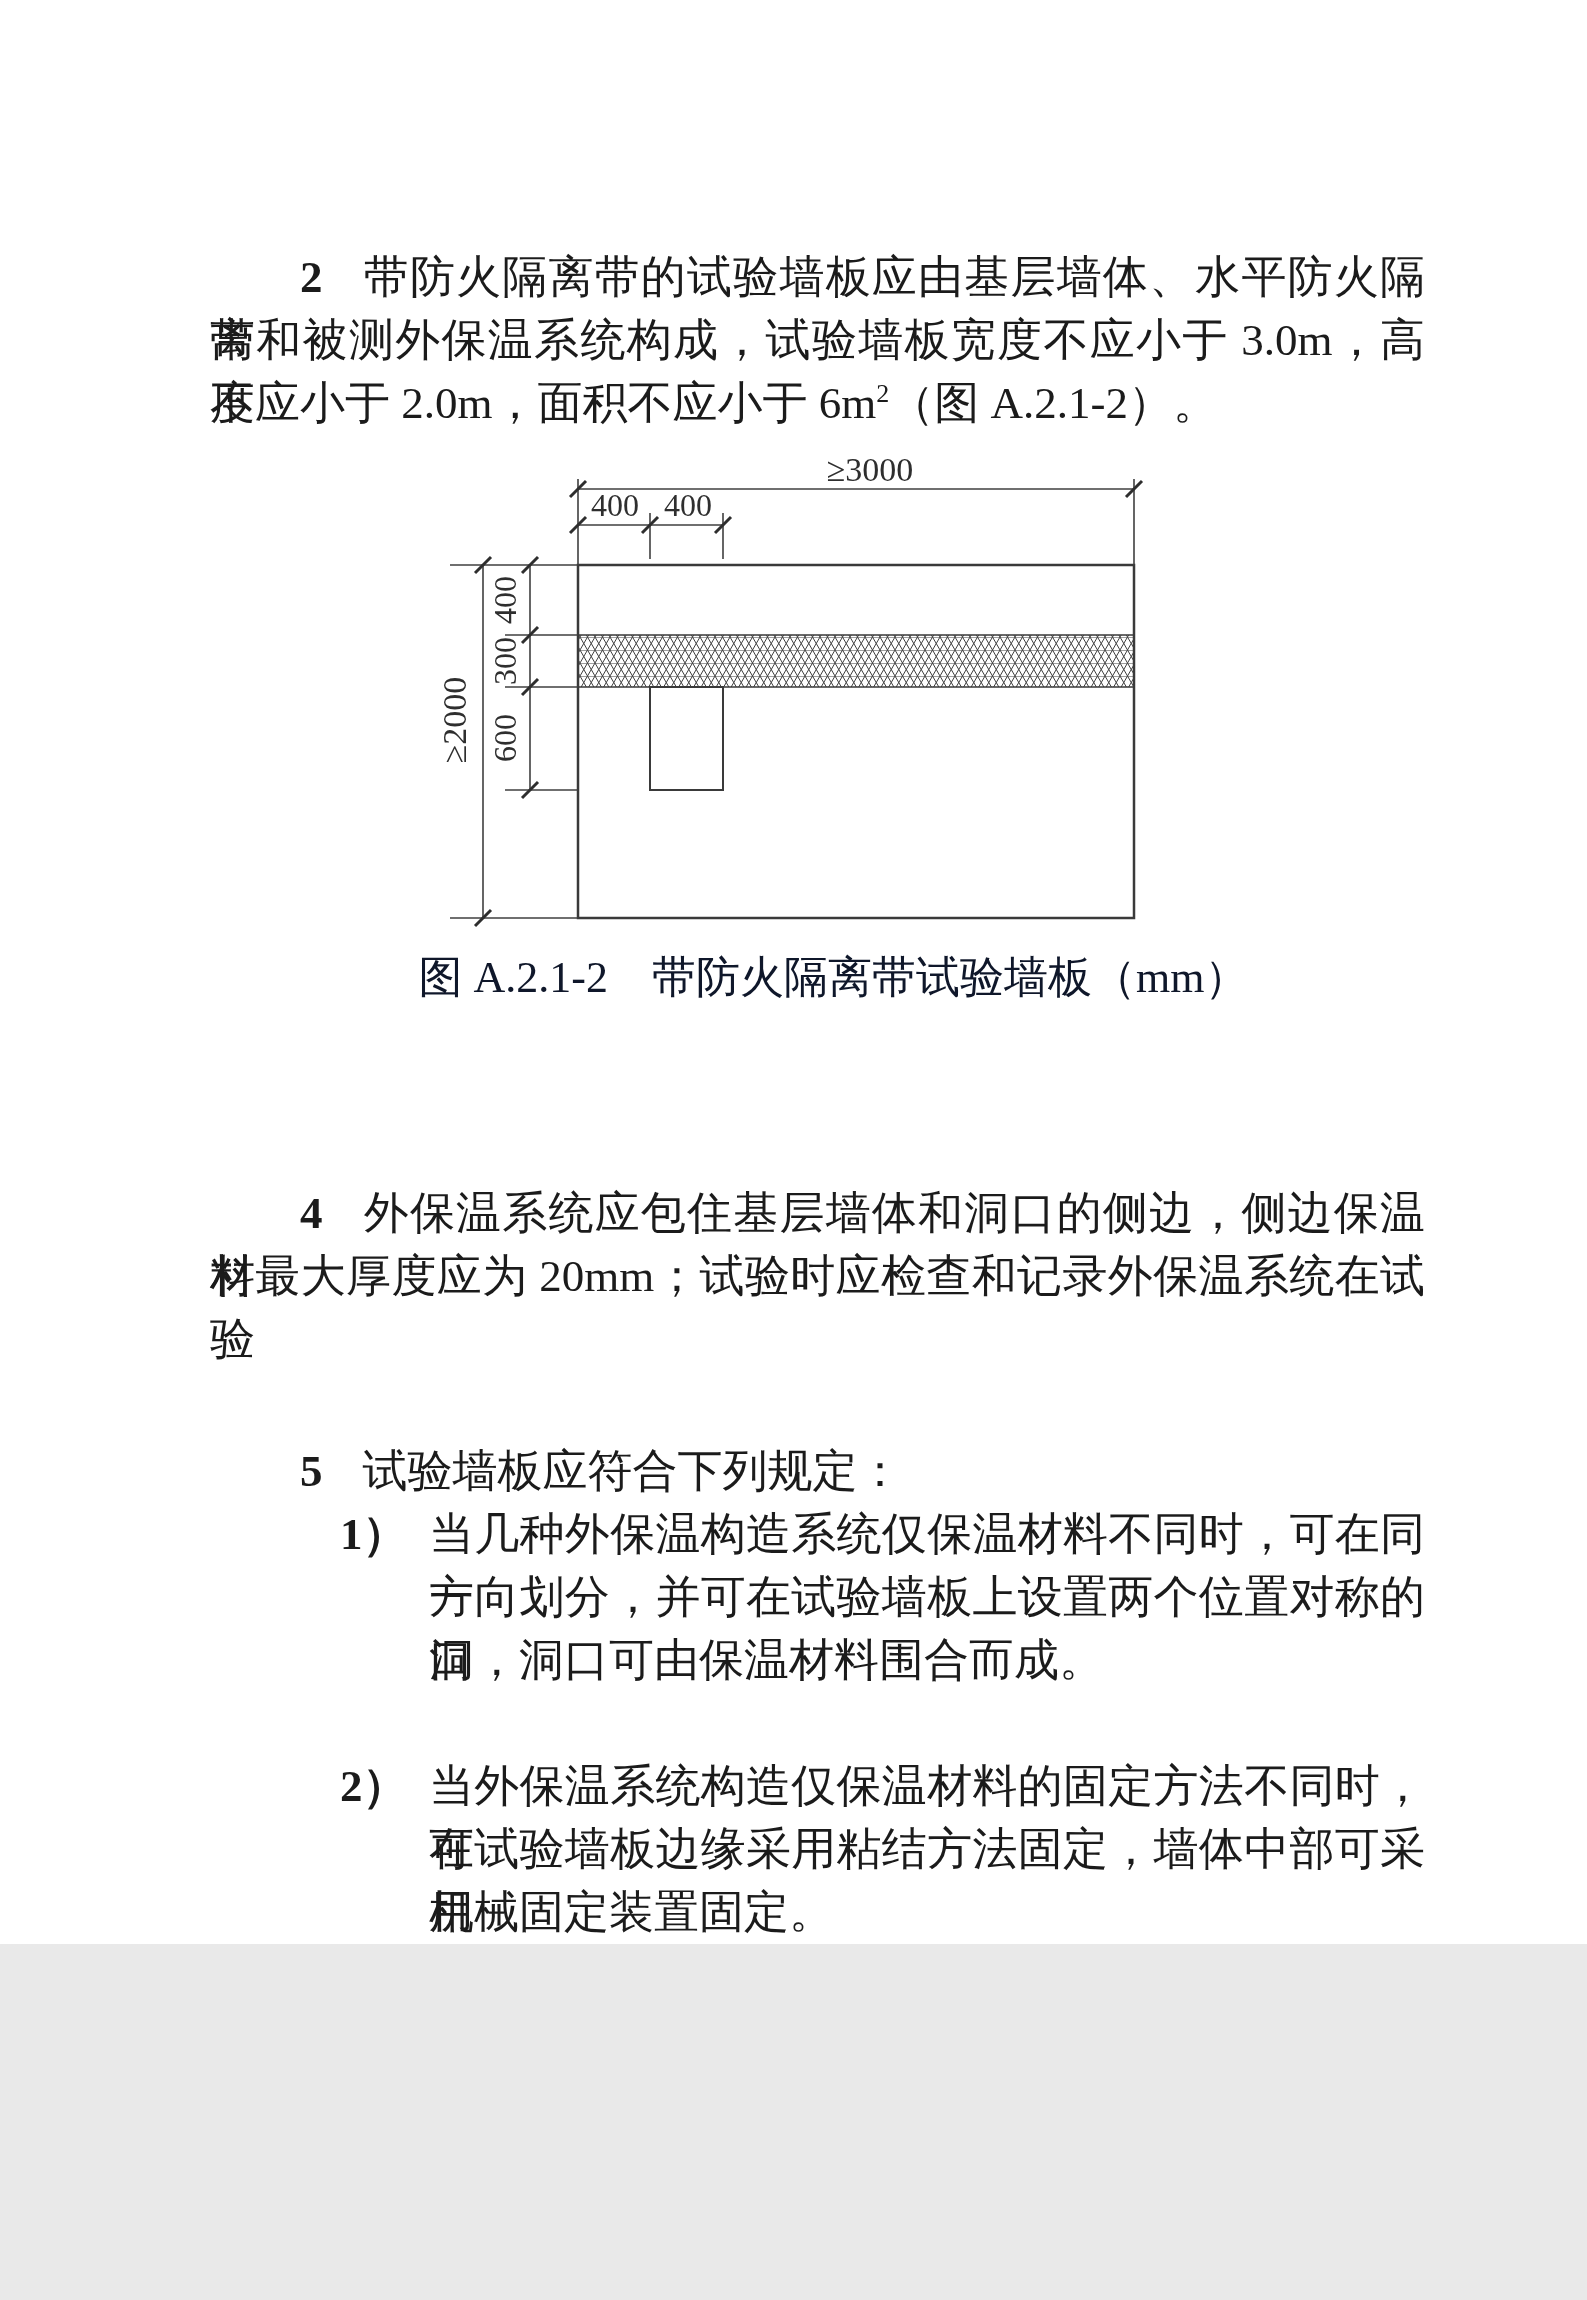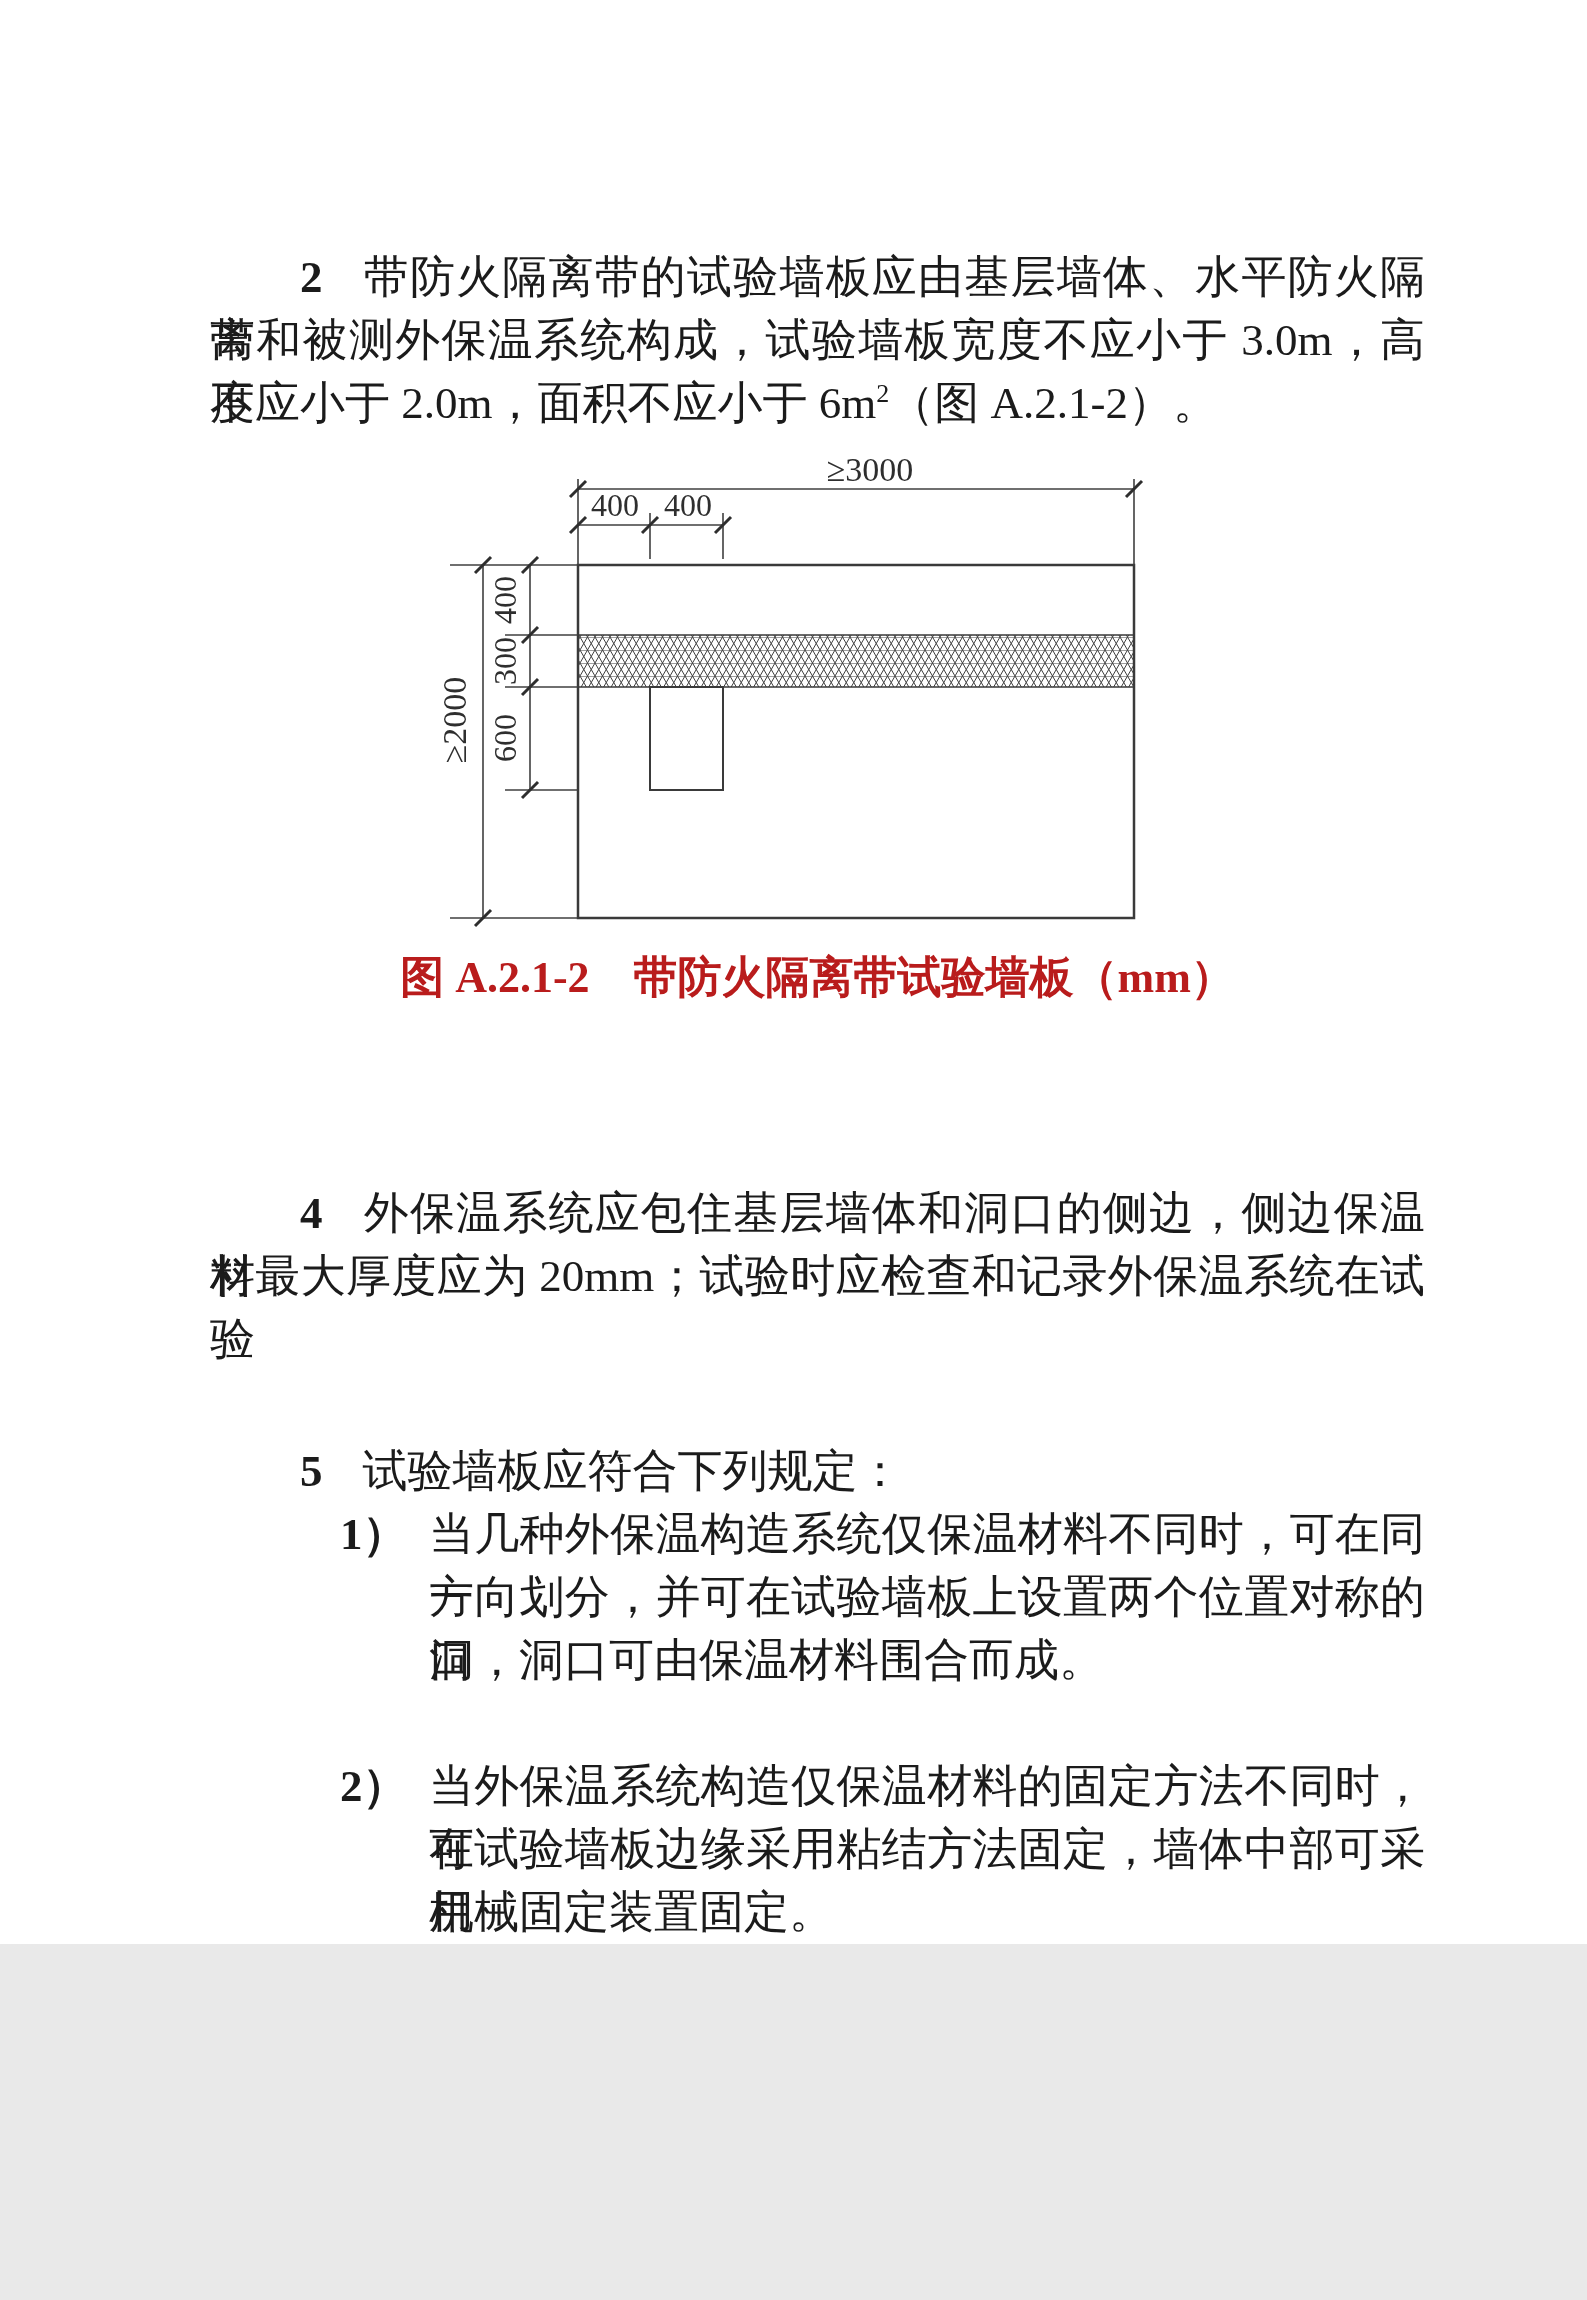--- a/index.html
+++ b/index.html
@@ -26,22 +26,22 @@
   .pnum{font-weight:bold;margin-right:40px;}
   .block.list-item .inum{
     position:absolute;left:0;top:0;
     font-weight:bold;font-size:45px;line-height:63px;
   }
   .block.list-item .lines{margin-left:89px;}
   sup{font-size:26px;line-height:0;vertical-align:super;}
   
   .figure-svg{position:absolute;left:430px;top:455px;}
   .figure-caption{
-    position:absolute;left:210px;top:948px;width:1215px;
-    text-align:center;font-size:44px;line-height:60px;color:#b91c1c;font-weight:bold;
+    position:absolute;left:226px;top:948px;width:1215px;
+    text-align:center;font-size:44px;line-height:60px;color:#0f172a;
   }
   .dim-text{font-family:"Liberation Serif","DejaVu Serif",serif;fill:#2e2e2e;}
   
   .page-number{
     position:absolute;left:232px;top:2152px;
     font-size:50px;color:#737373;
   }
   .footer-brand{
     position:absolute;left:1022px;top:2196px;height:70px;
     display:flex;align-items:center;

